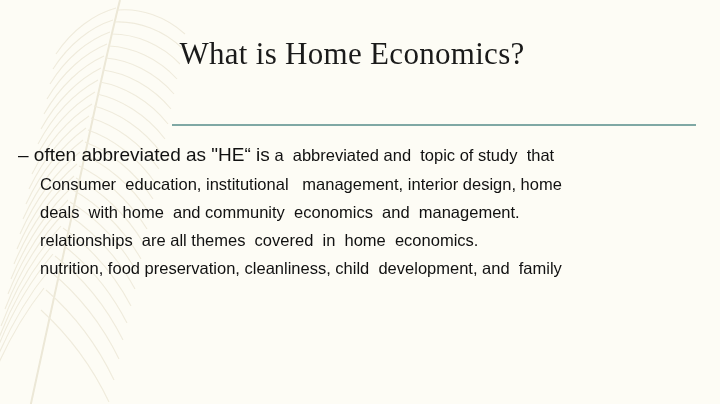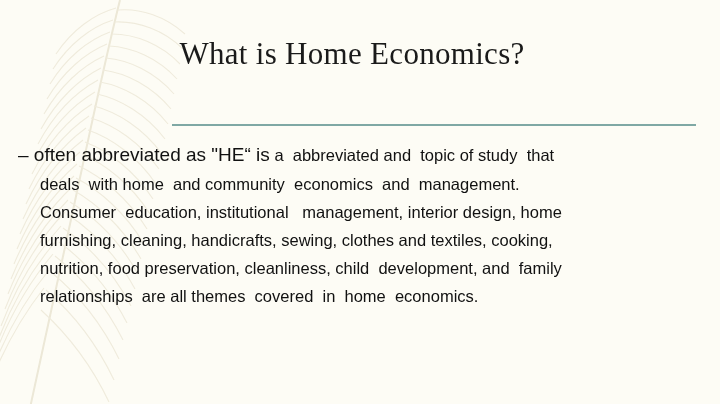--- a/index.html
+++ b/index.html
@@ -133,20 +133,19 @@
       <path d="M64 298 C42 326 20 364 4 410"></path>
     </g>
   </svg>
 
   <div class="slide-title">What is Home Economics?</div>
 
   <div class="title-rule"></div>
 
   <div class="body-block">
     <div class="lead-line"><span class="lead-big">– </span><span class="lead-big">often abbreviated as "HE“ is</span><span> a  abbreviated and  topic of study  that</span></div>
+    <div class="body-line indent">Consumer  education, institutional   management, interior design, home</div>
     <div class="body-line indent">deals  with home  and community  economics  and  management.</div>
-    <div class="body-line indent">Consumer  education, institutional   management, interior design, home</div>
-    <div class="body-line indent">furnishing, cleaning, handicrafts, sewing, clothes and textiles, cooking,</div>
+    <div class="body-line indent">relationships  are all themes  covered  in  home  economics.</div>
     <div class="body-line indent">nutrition, food preservation, cleanliness, child  development, and  family</div>
-    <div class="body-line indent">relationships  are all themes  covered  in  home  economics.</div>
   </div>
 
 </div>
 
 </body></html>

